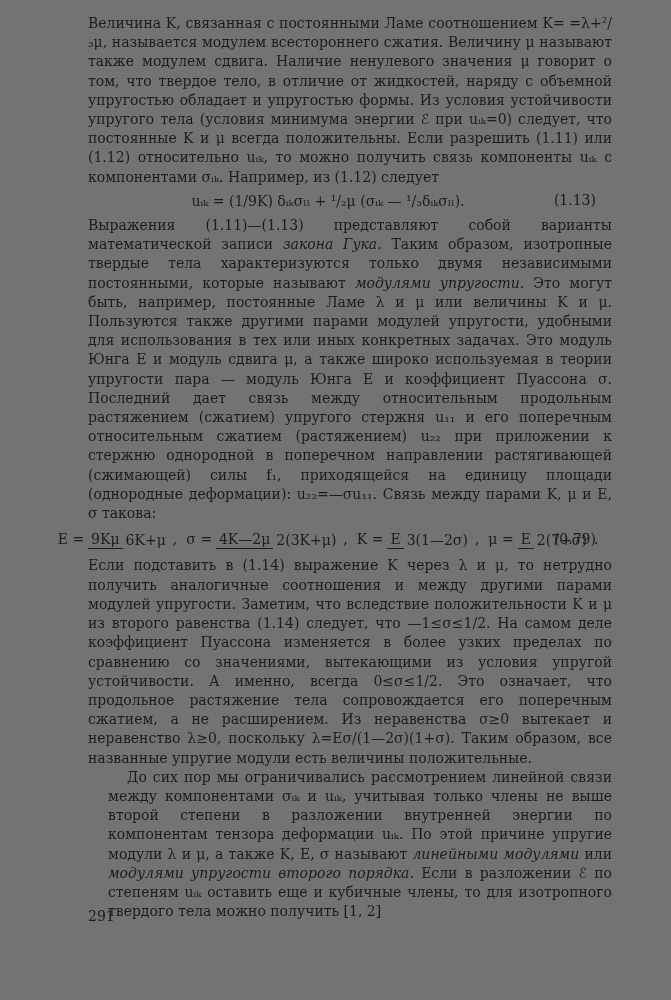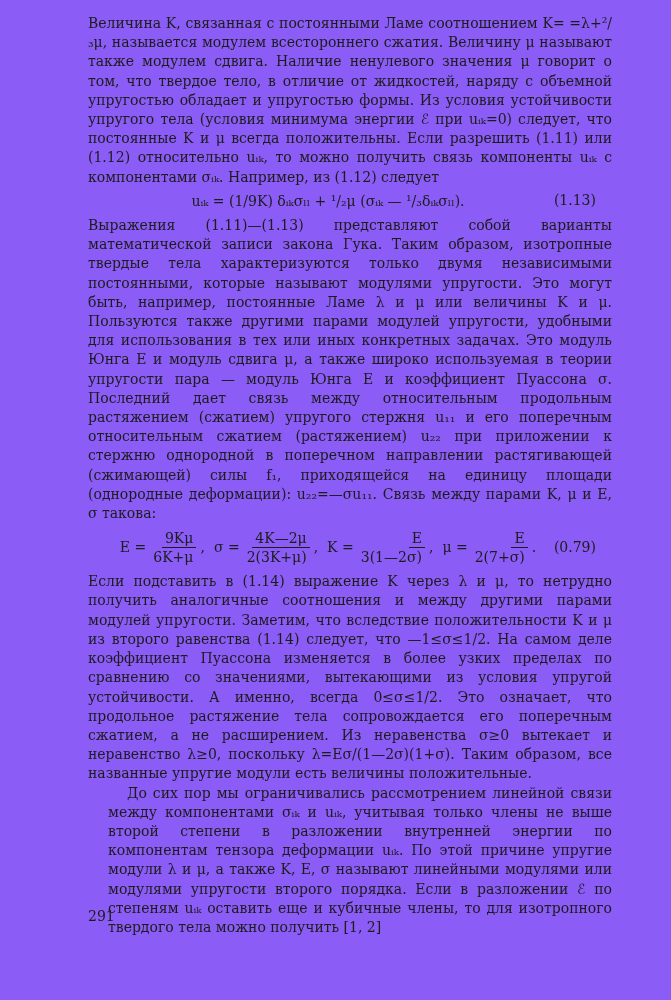--- a/index.html
+++ b/index.html
@@ -1,51 +1,51 @@
 <!DOCTYPE html>
 <html lang="ru"><head>
 <meta charset="utf-8">
 <style>
   * { margin: 0; padding: 0; box-sizing: border-box; }
   html, body { background: #ffffff; }
   .page {
     width: 671px; height: 1000px;
     position: relative; overflow: hidden;
-    background: #8b5cf6;
+    background: #737373;
     font-family: "DejaVu Serif", "DejaVu Sans", serif;
     color: #1c1c1c;
   }
   .text-block {
     position: absolute; left: 88px; top: 14px; width: 524px;
     font-size: 14px; line-height: 19.2px;
     text-align: justify;
   }
   .para { margin: 0; }
   .indent { text-indent: 19px; margin-left: 20px; }
-  .it { }
+  .it { font-style: italic; }
 
   .formula {
     position: relative;
     text-align: center;
     padding: 4px 44px 4px 0;
     margin: 1px 0;
   }
   .fbody { white-space: nowrap; margin-top: 40px; }
   .flabel {
     position: absolute; right: 16px; top: 50%;
     transform: translateY(-50%);
     white-space: nowrap;
   }
   .formula-row {
     display: flex; justify-content: center; align-items: center;
     gap: 9px;
     padding: 6px 44px 6px 0;
   }
   .feq { display: inline-flex; align-items: center; gap: 4px; white-space: nowrap; }
-  .frac { display: inline-flex; flex-direction: column; align-items: flex-end; line-height: 16px; }
+  .frac { display: inline-flex; flex-direction: row; align-items: center; line-height: 16px; }
   .frac .num { display: block; padding: 0 3px 1px; border-bottom: 1px solid #1c1c1c; }
   .frac .den { display: block; padding: 1px 3px 0; }
   .page-number {
     position: absolute; left: 88px; top: 908px;
     font-size: 14px;
   }
 </style>
 </head>
 <body>
 

